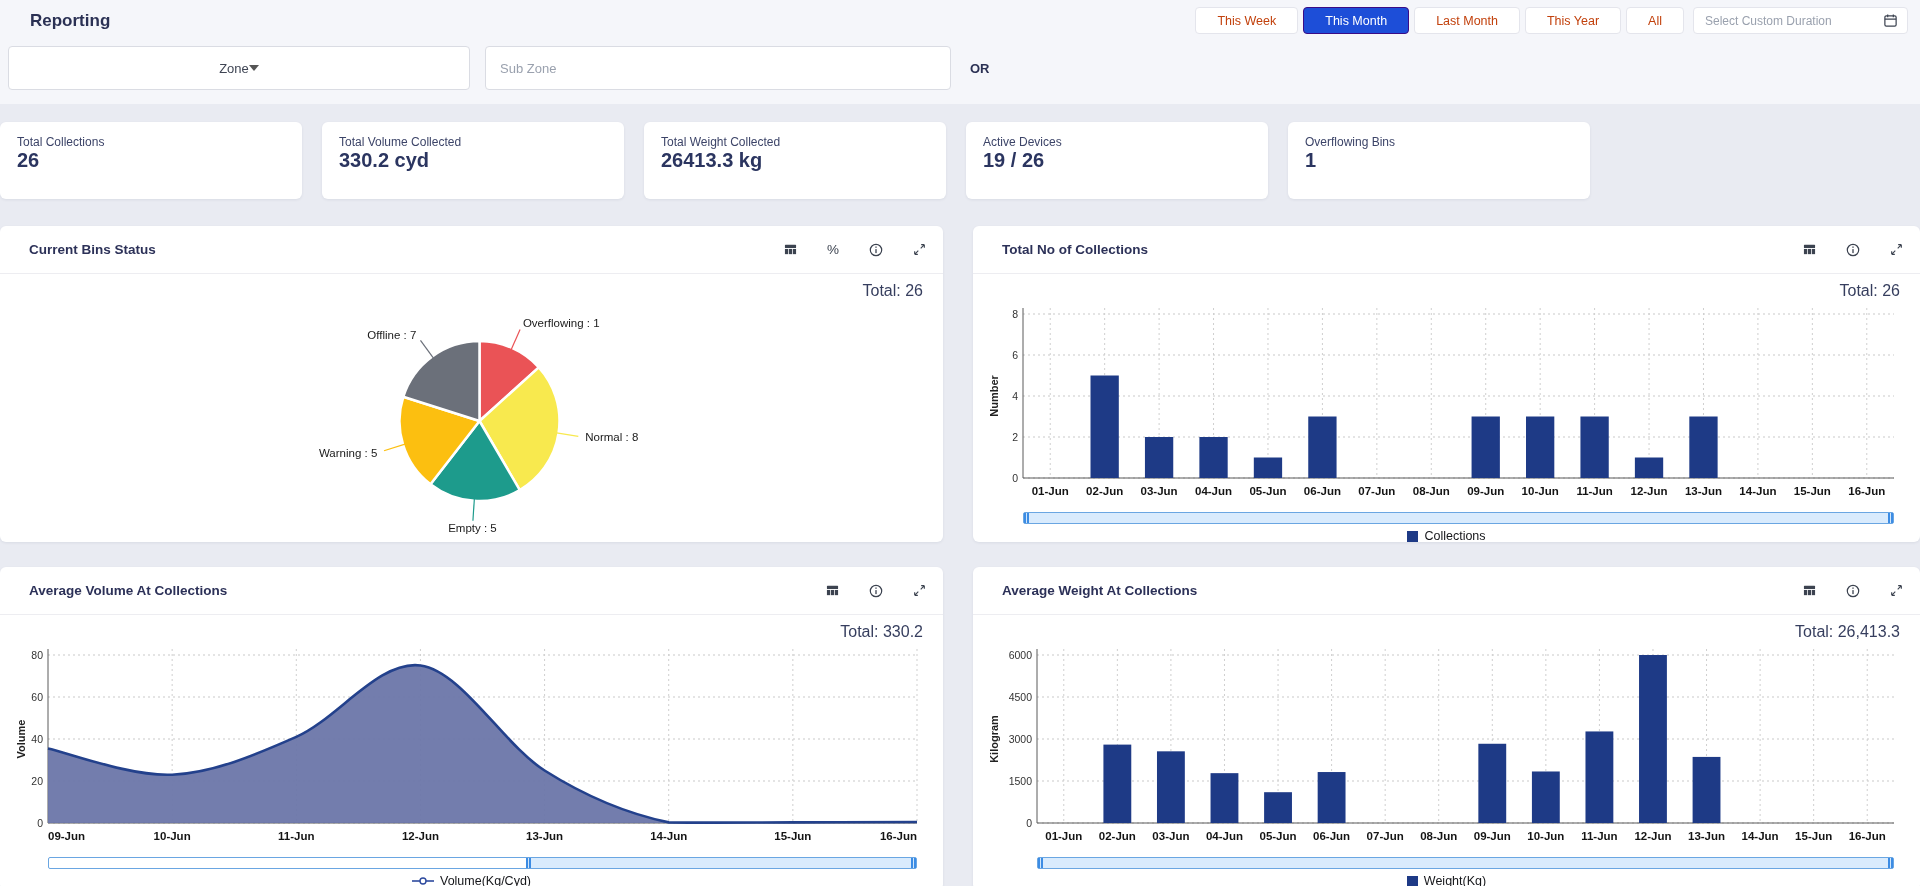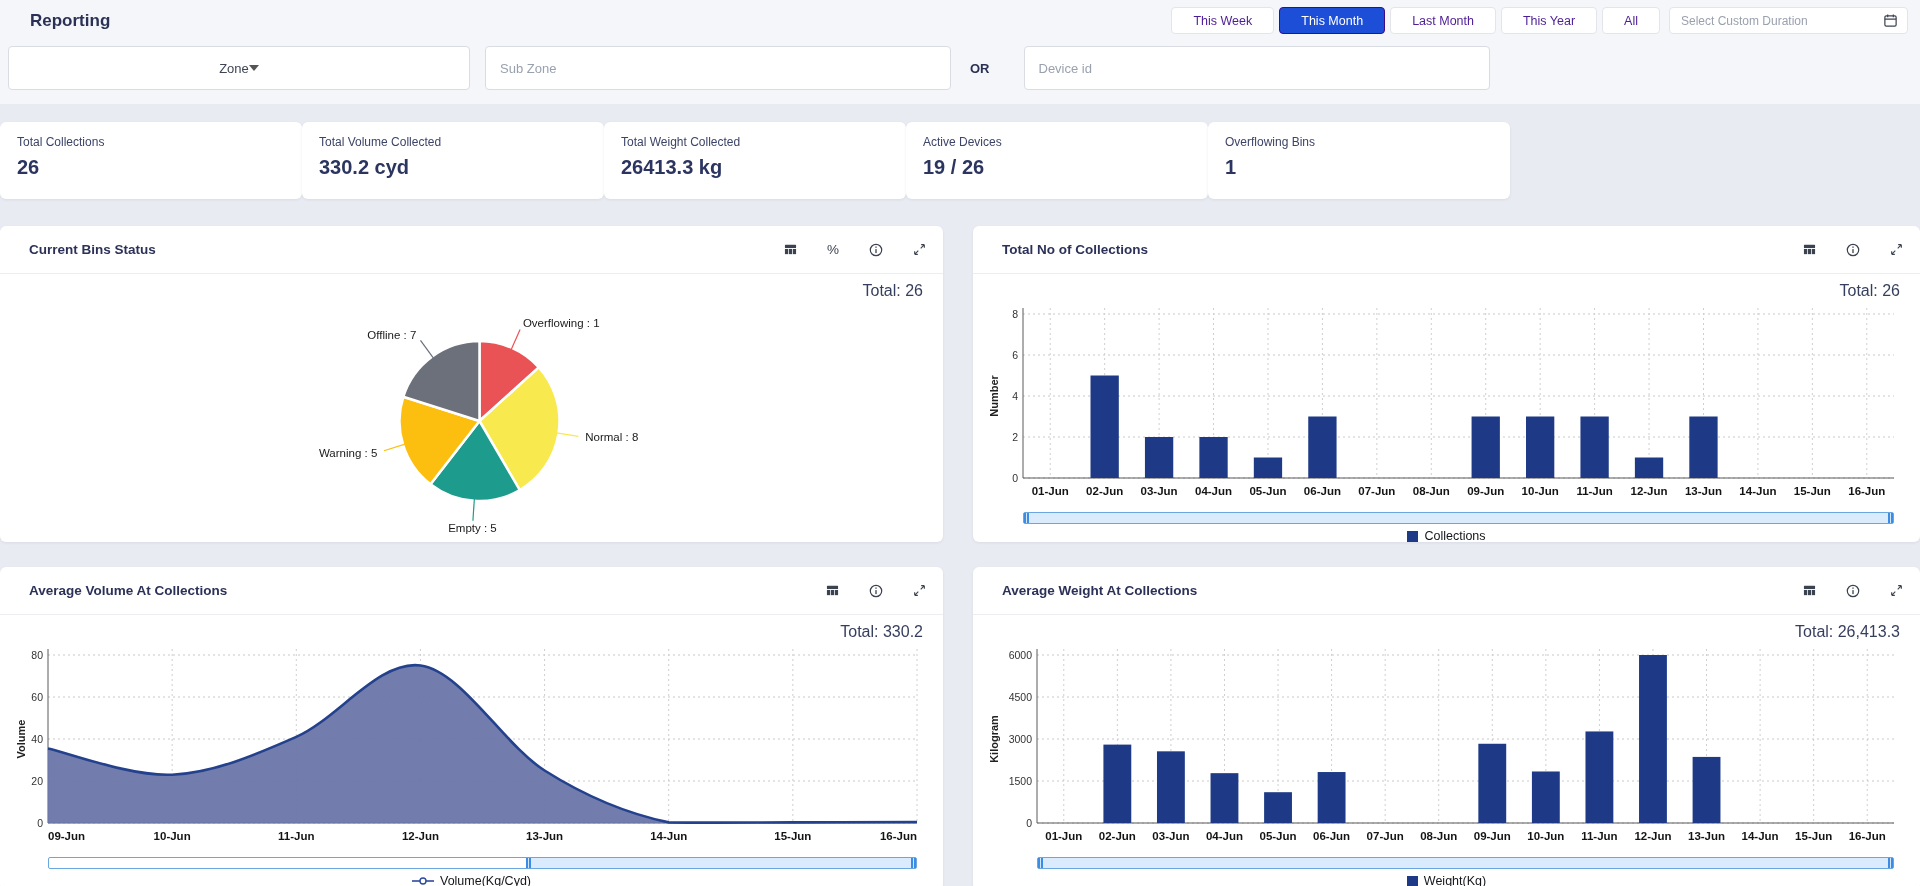--- a/index.html
+++ b/index.html
@@ -7,44 +7,44 @@
   body {
     width:1920px; height:886px; overflow:hidden;
     background:#e9ebf2;
     font-family:"Liberation Sans", sans-serif;
   }
   .top-wrap { background:#f5f6fa; padding-bottom:14px; }
   .top-bar { display:flex; justify-content:space-between; align-items:center; padding:7px 12px 2px 10px;margin-left:20px; }
   .page-title { font-size:17px; font-weight:bold; color:#2b3154; margin:0; }
   .tf { display:flex; gap:5px; align-items:center; }
   .tf-btn { height:27px; padding:0 21px; background:#fff; border:1px solid #e4e5ec; border-radius:4px;
-            font-size:12.5px; color:#4c1d95; display:flex; align-items:center; cursor:pointer; white-space:nowrap; }
+            font-size:12.5px; color:#c2410c; display:flex; align-items:center; cursor:pointer; white-space:nowrap; }
   .tf-btn.selected { color:#fff; }
-  .custom-input { width:239px; height:27px; background:#fff; border:1px solid #e4e5ec; border-radius:4px;
+  .custom-input { width:215px; height:27px; background:#fff; border:1px solid #e4e5ec; border-radius:4px;
             display:flex; align-items:center; padding:0 9px; margin-left:4px; }
   .custom-input input { border:none; outline:none; flex:1; font-size:12px; color:#333; font-family:inherit; background:transparent; }
   .custom-input input::placeholder { color:#9aa1ae; }
   .cal-icon { color:#3c4350; display:flex; }
 
   .filters { display:flex; align-items:center; padding:10px 8px 0; }
   .fbox { height:44px; background:#fff; border:1px solid #dadce3; border-radius:4px;
           display:flex; align-items:center; padding:0 14px; font-size:13px; }
   .zone-select { width:462px; color:#3f4554; justify-content:center; cursor:pointer; }
   .chev { color:#555; display:flex; }
   .finput { width:466px; margin-left:15px; padding:0; }
   .finput input { border:none; outline:none; width:100%; height:100%; padding:0 14px; font-size:13px;
                   color:#333; font-family:inherit; background:transparent; border-radius:4px; }
   .finput input::placeholder { color:#9aa1ae; }
   .or { font-weight:bold; color:#2b3154; font-size:13px; margin:0 19px; }
 
-  .kpis { display:flex; margin-top:18px; }
+  .kpis { display:flex; gap:20px; margin-top:18px; }
   .kpi { width:302px; height:77px; background:#fff; border-radius:6px;
          box-shadow:0 1px 3px rgba(20,30,60,.07); padding:13px 17px; }
   .kpi-label { font-size:12px; color:#3c4468; }
-  .kpi-value { font-size:20px; font-weight:bold; color:#2b3560; margin-top:7px; }
+  .kpi-value { font-size:20px; font-weight:bold; color:#2b3560; }
 
   .grid { display:grid; grid-template-columns:943px 947px; grid-template-rows:316px 323px;
           column-gap:30px; row-gap:25px; margin-top:27px; }
   .panel { background:#fff; border-radius:6px; box-shadow:0 1px 3px rgba(20,30,60,.07); overflow:hidden; }
   .panel-header { display:flex; justify-content:space-between; align-items:center; height:48px;
                   padding:0 17px; border-bottom:1px solid #ededf1; }
   .panel-title { font-size:13.5px; font-weight:bold; color:#2c3158; margin:12px; }
   .panel-icons { display:flex; gap:30px; align-items:center; color:#3c4350; }
   .picon { cursor:pointer; display:flex; align-items:center; font-size:13.5px; line-height:1; }
   .panel-body { padding:0 14px 6px; }
@@ -90,23 +90,20 @@
       <span class="chev">
         <svg width="10" height="6" viewBox="0 0 10 6">
             <path d="M0 0 L10 0 L5 6 Z" fill="#555"></path>
           </svg>
       </span>
     </div>
     <div class="fbox finput">
       <input placeholder="Sub Zone" style="">
     </div>
     <span class="or">OR</span>
-    <div class="fbox finput">
-      <input placeholder="Device id" style="">
-    </div>
   </div>
 </div>
 
 <div class="kpis" id="kpi-row">
     <div class="kpi">
       <div class="kpi-label">Total Collections</div>
       <div class="kpi-value">26</div>
     </div>
     <div class="kpi">
       <div class="kpi-label">Total Volume Collected</div>

